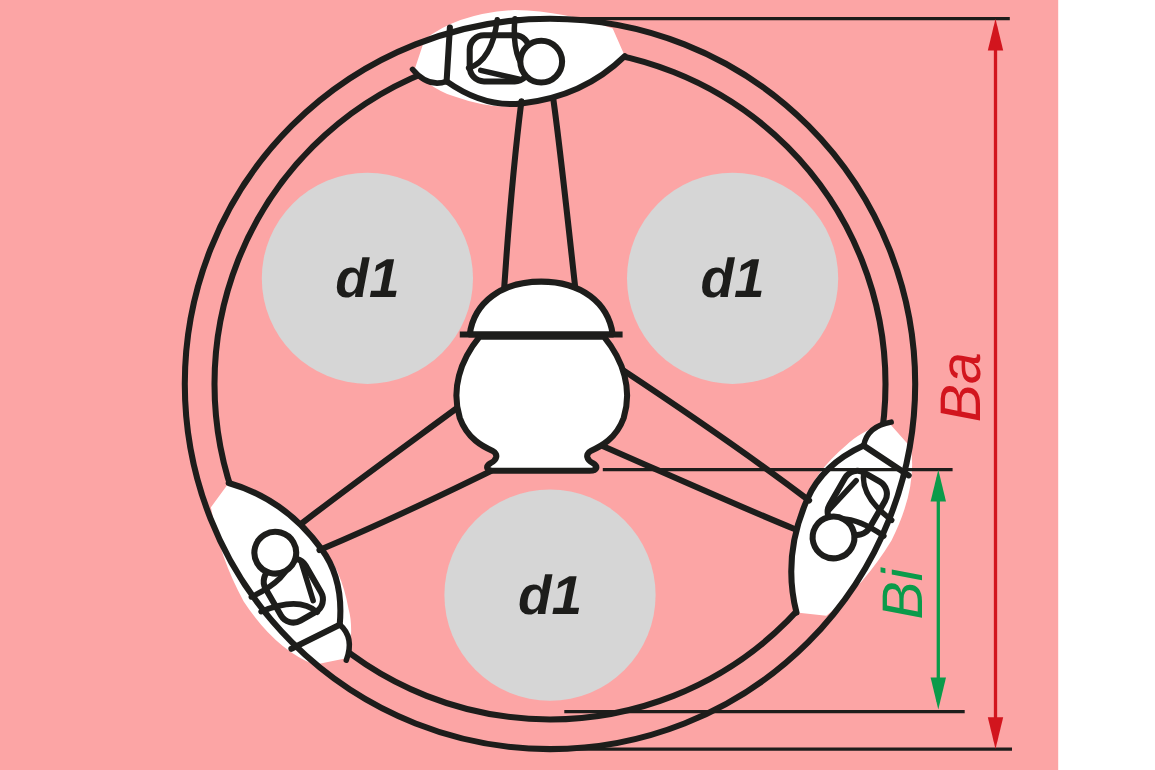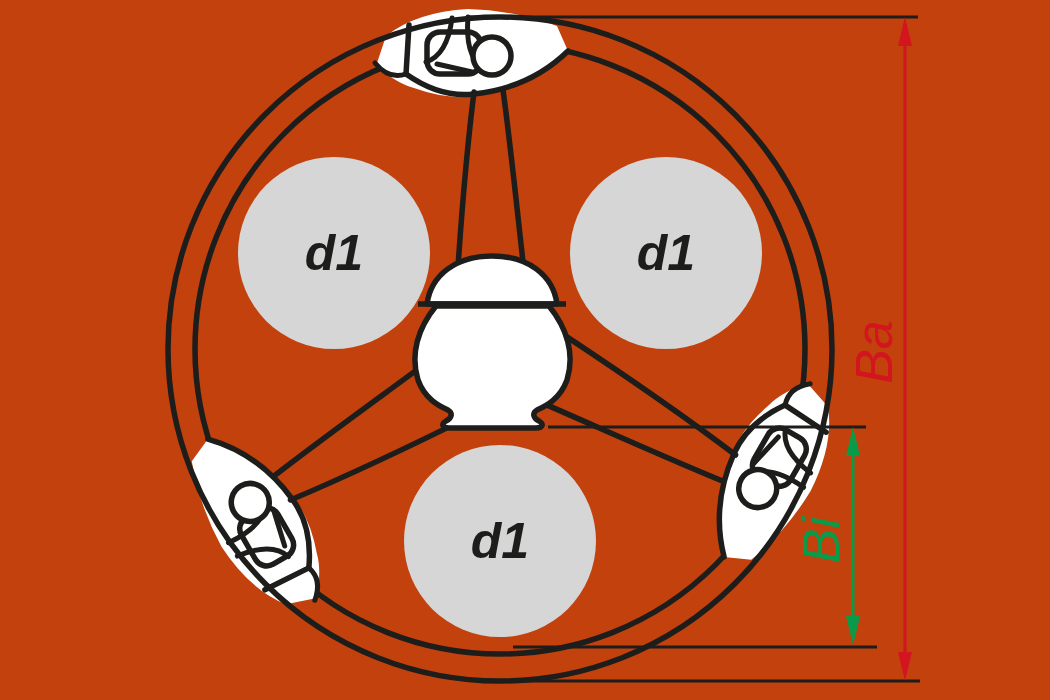--- a/index.html
+++ b/index.html
@@ -3,23 +3,23 @@
 <meta charset="utf-8">
 <style>
   html, body {
     margin: 0;
     padding: 0;
     background: #ffffff;
     font-family: "Liberation Sans", sans-serif;
   }
   .stage {
     position: relative;
-    width: 1050px;
+    width: 962px;
     height: 700px;
-    background: #c2410c;
+    background: #fca5a5;
     overflow: hidden;
   }
   svg { display: block; }
   text { user-select: none; }
   .bore-label {
     font-family: "Liberation Sans", sans-serif;
     font-style: italic;
     font-weight: bold;
     font-size: 50px;
   }

